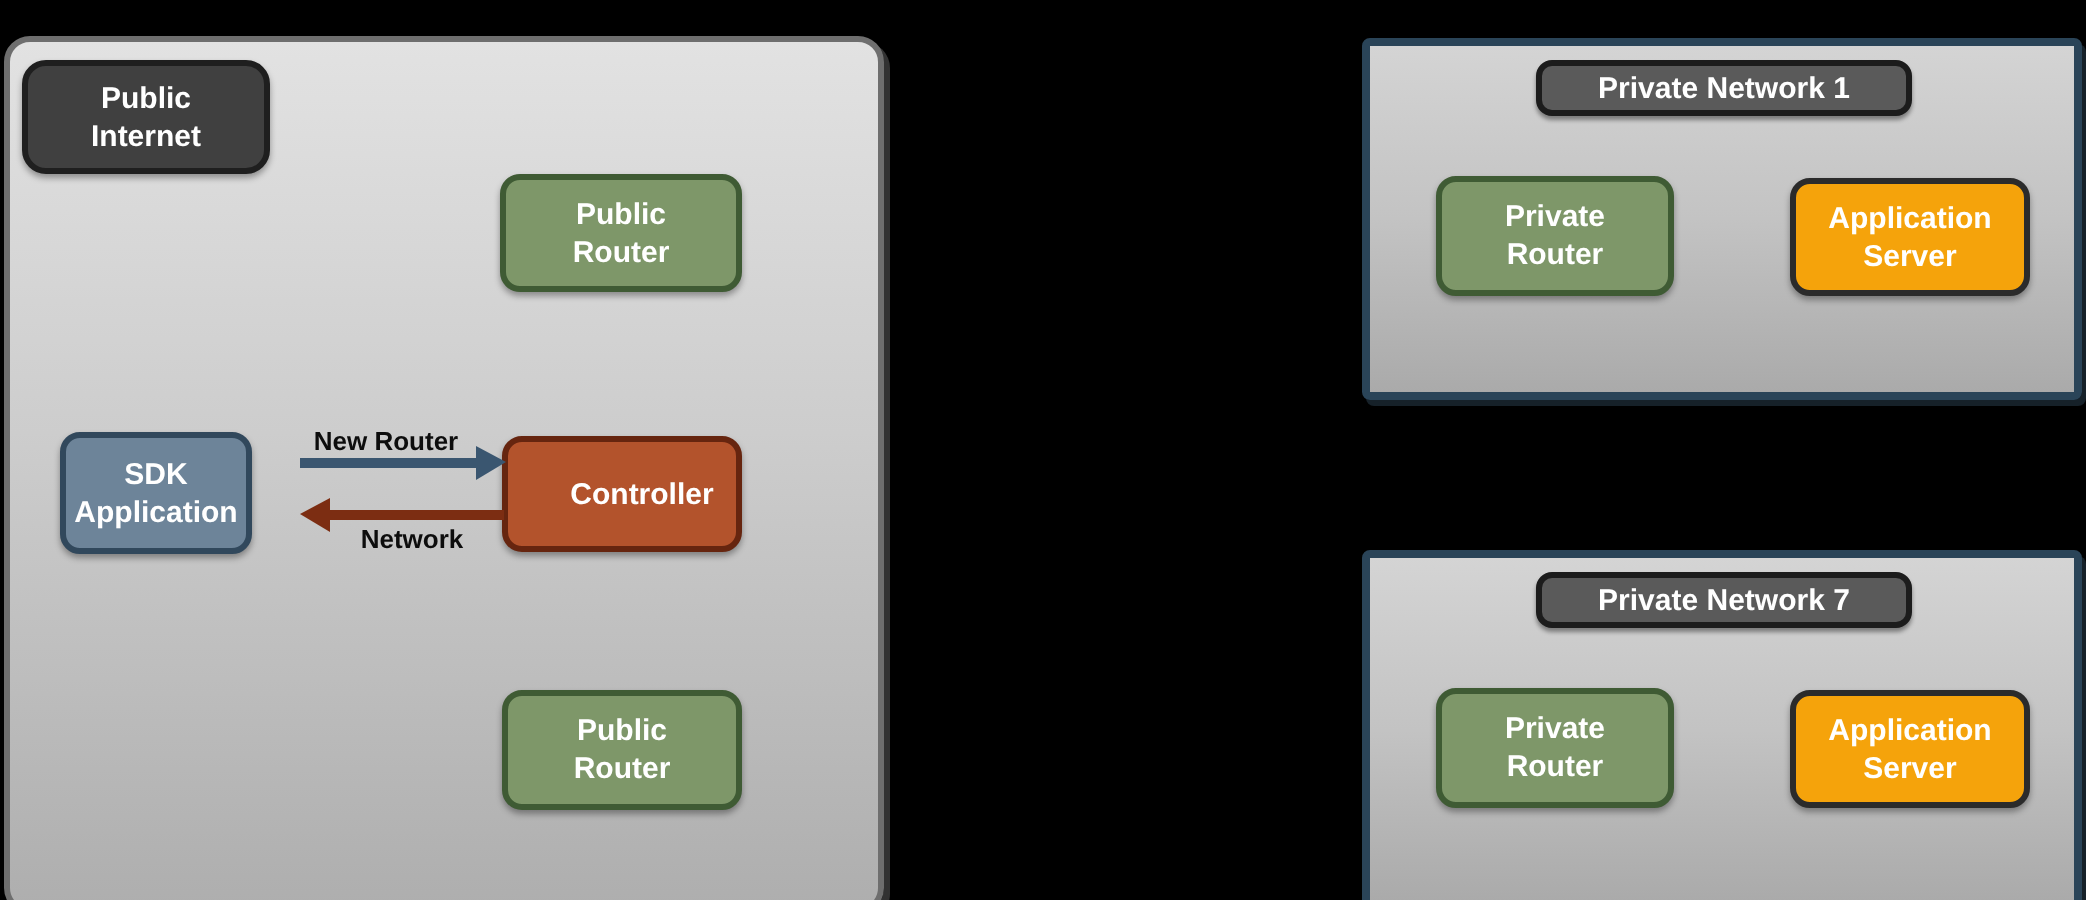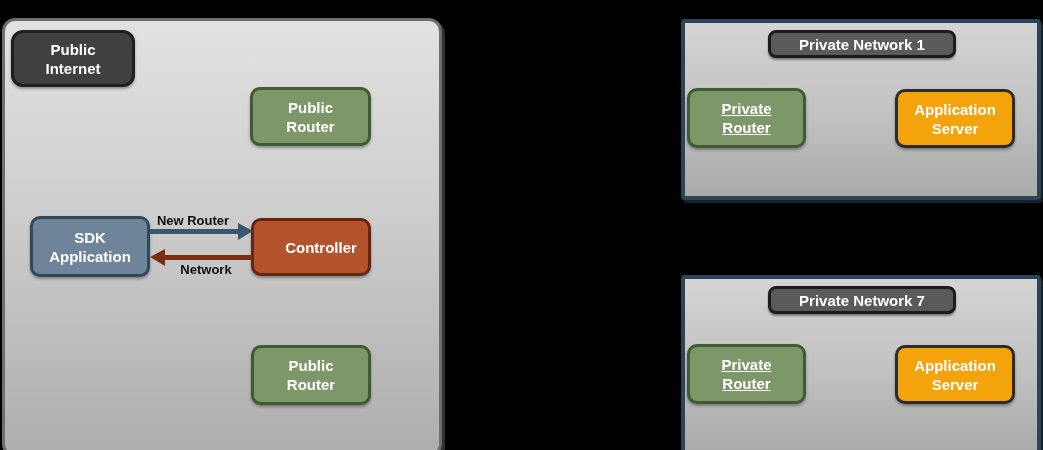--- a/index.html
+++ b/index.html
@@ -40,25 +40,25 @@
   .node-rust   { background: #b3532c; border-color: #66250f; padding-left: 20px; }
   .node-orange { background: #f5a30b; border-color: #2b2b2b; }
   .zone-label  {
     background: #5a5a5a; border-color: #1c1c1c; border-radius: 8px;
     left: 83px; top: 7px; width: 188px; height: 28px; white-space: nowrap;
     box-shadow: 0 2px 2px rgba(0,0,0,0.4);
   }
   
   .n-public-internet      { left: 6px;   top: 9px;   width: 124px; height: 57px; }
   .n-public-router-top    { left: 245px; top: 66px;  width: 121px; height: 59px; }
-  .n-sdk-application      { left: 25px;  top: 195px; width: 120px; height: 61px; }
+  .n-sdk-application      { left: 25px;  top: 195px; width: 96px; height: 61px; }
   .n-controller           { left: 246px; top: 197px; width: 120px; height: 58px; }
   .n-public-router-bottom { left: 246px; top: 324px; width: 120px; height: 60px; }
   
-  .n-private-router     { left: 2px;  top: 65px; width: 119px; height: 60px; text-decoration: underline; }
+  .n-private-router     { left: 33px;  top: 65px; width: 119px; height: 60px; }
   .n-application-server { left: 210px; top: 66px; width: 120px; height: 59px; }
   
   .arrow-shaft { position: absolute; height: 5px; }
   .shaft-new     { left: 145px; top: 208px; width: 90px; background: #3a5670; }
   .shaft-session { left: 159px; top: 234px; width: 88px; background: #7c2d12; }
   .arrow-head { position: absolute; width: 0; height: 0; }
   .head-new {
     left: 233px; top: 202px;
     border-top: 8px solid transparent; border-bottom: 9px solid transparent;
     border-left: 15px solid #3a5670;

